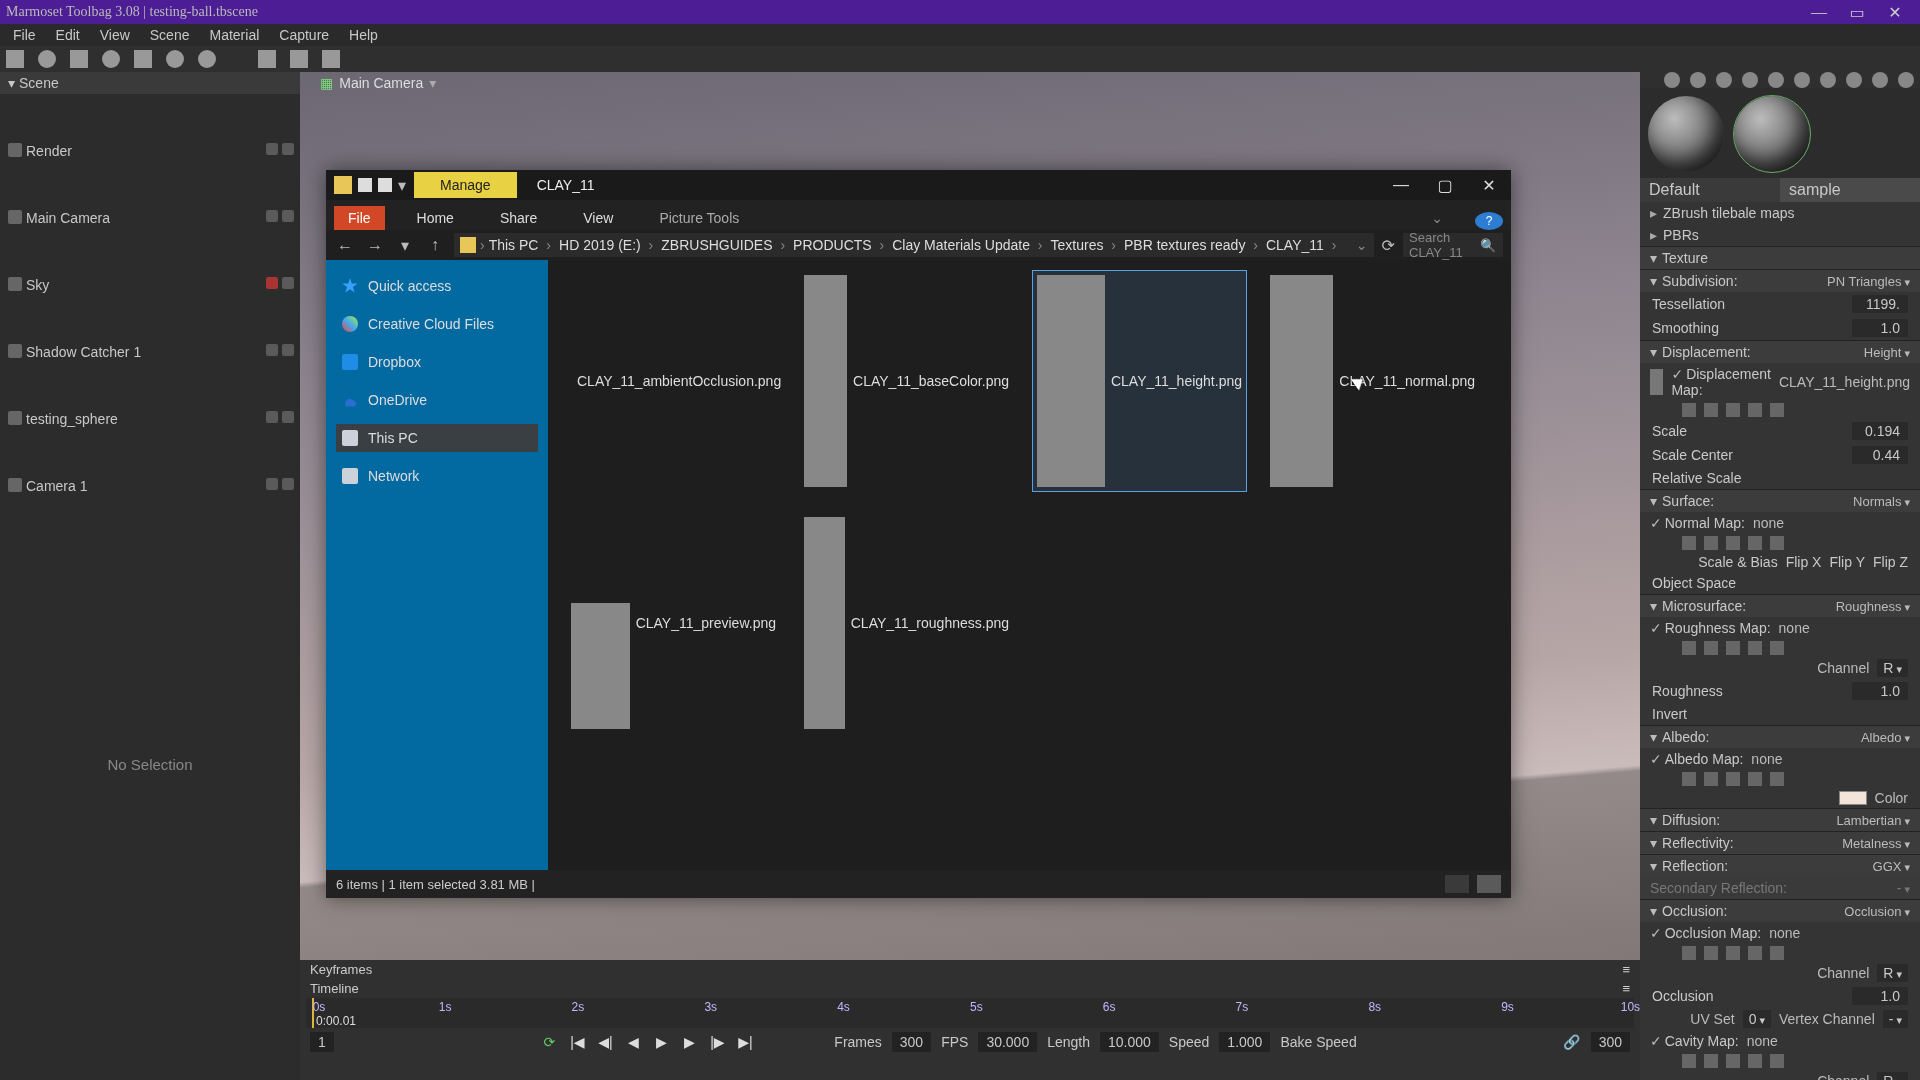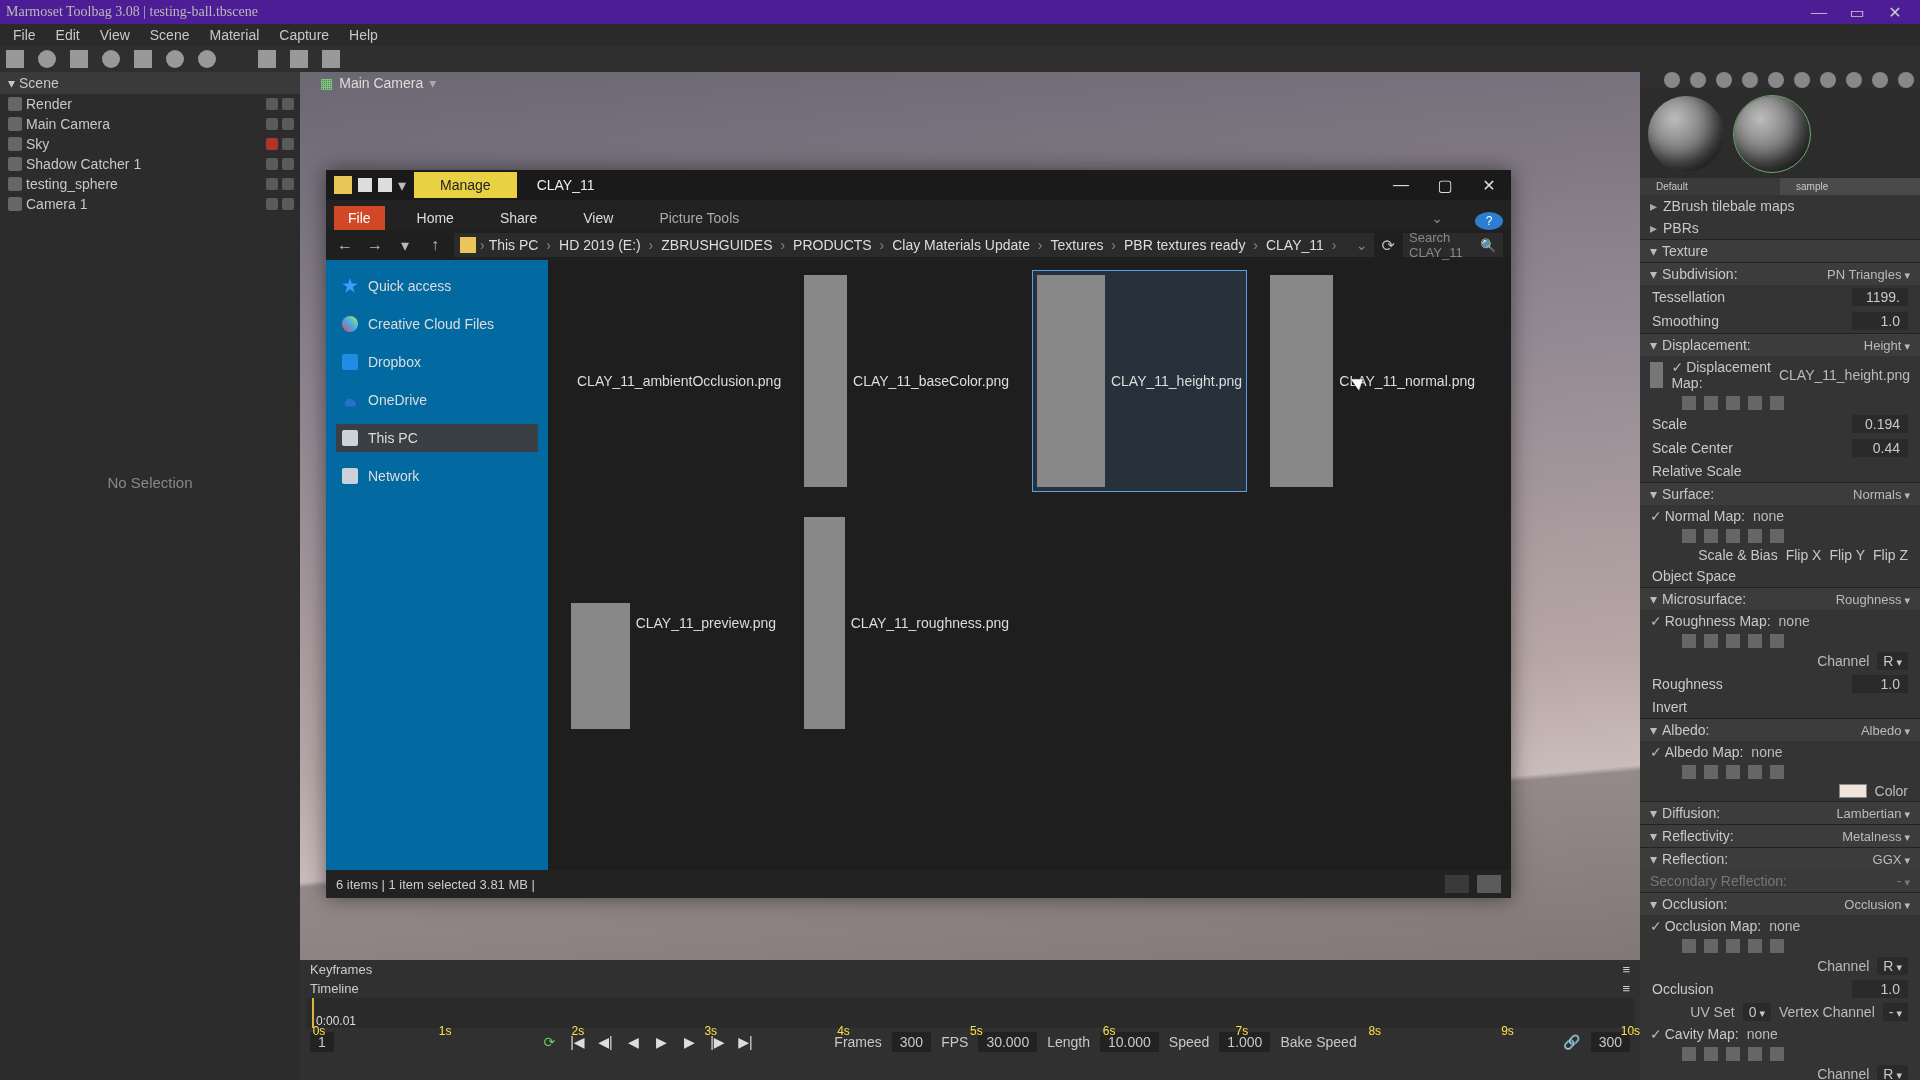--- a/index.html
+++ b/index.html
@@ -7,21 +7,21 @@
   .titlebar { height: 24px; background: #4c1d95; display: flex; align-items: center; padding: 0 6px; font-size: 14px; color: #bababa; font-family: Liberation Serif, serif; }
   .titlebar .sp { flex:1; }
   .titlebar .winbtn { width:38px; text-align:center; color:#ccc; font-size:16px; }
   .menubar { height: 22px; background: #2a2a2a; display: flex; align-items: center; padding: 0 3px; font-size: 14px; }
   .menubar span { padding: 2px 10px; }
   .toolbar { height: 26px; background: #2f2f2f; display:flex; align-items:center; padding:0 6px; gap:14px; }
   .toolbar i { width:18px; height:18px; display:inline-block; }
   .main { display:flex; height: calc(1080px - 24px - 22px - 26px); }
   .left { width: 300px; background:#2c2c2c; display:flex; flex-direction:column; }
   .scene-hdr { background:#3a3a3a; padding:3px 8px; font-size:14px; display:flex; align-items:center; }
-  .scene-item { padding:2px 6px 2px 26px; font-size:14px; display:flex; align-items:center; position:relative; }
+  .scene-item { padding:2px 6px 2px 26px; font-size:14px; display:flex; position:relative;margin-top:47px; }
   .scene-item::before { content:''; width:14px; height:14px; background:#666; position:absolute; left:8px; border-radius:2px; }
   .scene-tog { margin-left:auto; display:flex; gap:4px; }
   .scene-tog b { width:12px; height:12px; background:#5a5a5a; border-radius:2px; }
   .scene-tog b.red { background:#a33; }
   .nosel { flex:1; display:flex; align-items:flex-start; justify-content:center; padding-top:260px; color:#888; font-size:15px; }
   .center { flex:1; position:relative; background: linear-gradient(175deg, #6b6773 0%, #8f8690 30%, #b7a6a6 62%, #cbbcbc 72%, #958a8a 72.5%, #766c6c 100%); }
   .camera-label { position:absolute; top:3px; left:20px; color:#ddd; font-size:14px; display:flex; align-items:center; gap:6px; }
   .camera-label::before { content:'▦'; color:#7d7; font-size:14px; }
   .explorer { position:absolute; top:98px; left:26px; width:1185px; height:728px; background:#1b1b1b; color:#ddd; box-shadow:0 0 20px rgba(0,0,0,.5); display:flex; flex-direction:column; }
   .exp-title { height:30px; background:#1a1a1a; display:flex; align-items:center; }
@@ -72,21 +72,21 @@
   .exp-status { height:28px; background:#222; display:flex; align-items:center; padding:0 10px; font-size:13px; color:#ccc; gap:8px; }
   .exp-status .sp { flex:1; }
   .exp-status .vb { width:24px; height:18px; background:#3a3a3a; }
   .right { width:280px; background:#343434; display:flex; flex-direction:column; font-size:14px; overflow:hidden; }
   .r-tools { height:26px; background:#2f2f2f; display:flex; justify-content:flex-end; align-items:center; padding:0 6px; gap:10px; }
   .r-tools i { width:16px;height:16px;background:#888;border-radius:50%; }
   .mat-prev { height:90px; background:#2c2c2c; display:flex; gap:10px; padding:8px; }
   .sphere { width:76px;height:76px;border-radius:50%; background: radial-gradient(circle at 35% 30%, #bcbcbc, #5a5a5a 70%, #2a2a2a 100%); box-shadow: inset -8px -10px 18px rgba(0,0,0,.6); }
   .sphere.sel { outline:1px solid #6a6; }
   .mat-names { display:flex; background:#3a3a3a; }
-  .mat-names span { flex:1; padding:3px 16px; font-size:10px; }
+  .mat-names span { flex:1; padding:3px 9px; font-size:16px; }
   .mat-names span.sel { background:#4a4a4a; }
   .mat-row { padding:3px 10px; background:#343434; display:flex; align-items:center; gap:6px; }
   .mat-row .arrow::before { content:'▸'; color:#aaa; }
   .sec-hdr { background:#3c3c3c; padding:3px 10px; display:flex; justify-content:space-between; align-items:center; border-top:1px solid #222; }
   .sec-hdr .t { display:flex; align-items:center; gap:5px; }
   .sec-hdr .t::before { content:'▾'; color:#bbb; }
   .sec-hdr .mode { color:#bbb; font-size:13px; }
   .sec-hdr .mode::after { content:' ▾'; font-size:11px; }
   .prop { display:flex; justify-content:space-between; padding:3px 12px; align-items:center; }
   .prop .k { color:#c9c9c9; }
@@ -100,21 +100,21 @@
   .chrow { display:flex; justify-content:flex-end; padding:2px 12px; gap:8px; align-items:center; }
   .chrow .lbl { color:#bbb; }
   .chrow .pick { background:#2a2a2a; padding:1px 6px; }
   .chrow .pick::after { content:' ▾'; font-size:11px; }
   .colorbox { width:28px; height:14px; background:#f2e4d8; border:1px solid #888; }
   .sec-disabled { color:#777; padding:3px 10px; background:#3a3a3a; display:flex; justify-content:space-between; }
   .sec-disabled .mode::after { content:' ▾'; font-size:11px; }
   .bottom { position:absolute; left:0; right:0; bottom:0; height:120px; background:#303030; }
   .bt-row { padding:2px 10px; font-size:13px; color:#ccc; display:flex; justify-content:space-between; align-items:center; }
   .bt-ruler { height:30px; background:#2a2a2a; position:relative; margin:0 6px; }
-  .bt-ruler .tick { position:absolute; top:2px; font-size:12px; color:#fde047;margin-top:24px; }
+  .bt-ruler .tick { position:absolute; top:2px; font-size:12px; color:#c4b5fd; }
   .bt-ruler .cursor { position:absolute; left:6px; top:0; bottom:0; width:2px; background:#e2b33a; }
   .bt-ruler .time { position:absolute; left:10px; bottom:0; font-size:12px; color:#ddd; }
   .bt-ctrl { display:flex; align-items:center; gap:10px; padding:4px 10px; font-size:14px; }
   .bt-ctrl .box { background:#222; padding:2px 8px; }
   .bt-ctrl .sp { flex:1; }
   .bt-ctrl .pb { width:18px; text-align:center; color:#ddd; }
   .cursor-arrow { position:absolute; top:205px; left:1028px; width:18px; height:18px; pointer-events:none; }
   .cursor-arrow::before { content:''; position:absolute; width:0;height:0; border-left:10px solid #fff; border-top:7px solid transparent; border-bottom:7px solid transparent; transform: rotate(-35deg); filter: drop-shadow(0 0 1px #000); }
 </style>
 </head>

